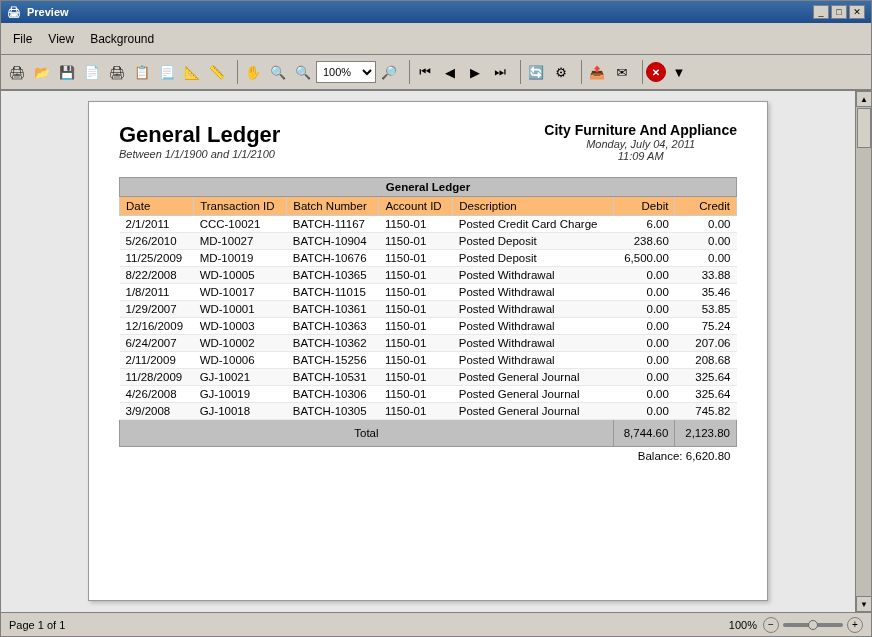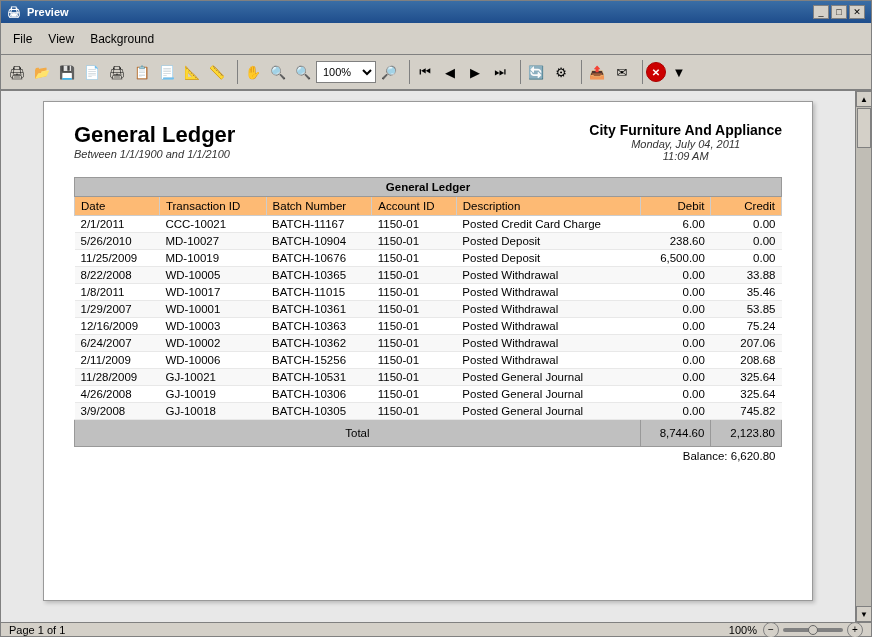--- a/index.html
+++ b/index.html
@@ -26,21 +26,21 @@
 
     
     .content-area { display: flex; flex: 1; overflow: hidden; }
     .report-area { flex: 1; background: #e8e8e8; overflow: auto; padding: 10px; }
     .scrollbar-right { width: 16px; background: #d4d0c8; border-left: 1px solid #808080; display: flex; flex-direction: column; }
     .scroll-btn { width: 16px; height: 16px; background: #d4d0c8; border: 1px solid #808080; display: flex; align-items: center; justify-content: center; font-size: 8px; cursor: pointer; flex-shrink: 0; }
     .scroll-track { flex: 1; background: #c0bdb5; }
     .scroll-thumb { width: 14px; height: 40px; background: #d4d0c8; border: 1px solid #808080; margin: 1px; cursor: pointer; }
 
     
-    .report-paper { background: white; border: 1px solid #999; padding: 20px 30px; min-height: 500px; width: 770px; margin: 0 auto; box-shadow: 2px 2px 4px rgba(0,0,0,0.2); }
+    .report-paper { background: white; border: 1px solid #999; padding: 20px 30px; min-height: 500px; width: 680px; margin: 0 auto; box-shadow: 2px 2px 4px rgba(0,0,0,0.2); }
 
     
     .report-header { display: flex; justify-content: space-between; align-items: flex-start; margin-bottom: 15px; }
     .report-title h1 { font-size: 22px; font-weight: bold; color: #000; }
     .report-title p { font-size: 11px; color: #333; font-style: italic; }
     .report-company { text-align: center; margin-left: 20px; }
     .company-name { font-size: 14px; font-weight: bold; color: #000; }
     .report-date { font-size: 11px; color: #333; font-style: italic; }
 
     
@@ -49,21 +49,21 @@
     .ledger-table .col-header { background: #fdba74; }
     .ledger-table .col-header td { padding: 3px 6px; border: 1px solid #ccc; font-weight: normal; }
     .ledger-table .data-row td { padding: 2px 6px; border: 1px solid #e0e0e0; border-top: none; border-left: none; border-right: none; border-bottom: 1px solid #e8e8e8; }
     .ledger-table .data-row:nth-child(even) td { background: #f8f8f8; }
     .ledger-table .total-row td { background: #c0c0c0; padding: 7px 6px; border: 1px solid #999; font-weight: normal; }
     .ledger-table .balance-row td { background: white; padding: 3px 6px; text-align: right; font-size: 11.5px; }
     .num-col { text-align: right; }
     .total-label { text-align: center; }
 
     
-    .status-bar { height: 14px; background: #d4d0c8; border-top: 1px solid #808080; display: flex; align-items: center; justify-content: space-between; padding: 0 8px; flex-shrink: 0; }
+    .status-bar { height: 24px; background: #d4d0c8; border-top: 1px solid #808080; display: flex; align-items: center; justify-content: space-between; padding: 0 8px; flex-shrink: 0; }
     .status-left { font-size: 11px; }
     .status-right { display: flex; align-items: center; gap: 6px; font-size: 11px; }
     .zoom-slider-container { display: flex; align-items: center; gap: 4px; }
     .zoom-minus, .zoom-plus { width: 16px; height: 16px; background: #d4d0c8; border: 1px solid #808080; border-radius: 50%; display: flex; align-items: center; justify-content: center; font-size: 10px; cursor: pointer; }
     .zoom-slider { width: 60px; height: 4px; background: #808080; border-radius: 2px; position: relative; cursor: pointer; }
     .zoom-slider-thumb { width: 10px; height: 10px; background: #d4d0c8; border: 1px solid #666; border-radius: 50%; position: absolute; top: -3px; left: 50%; transform: translateX(-50%); cursor: pointer; }
   </style>
 </head>
 <body>
 

